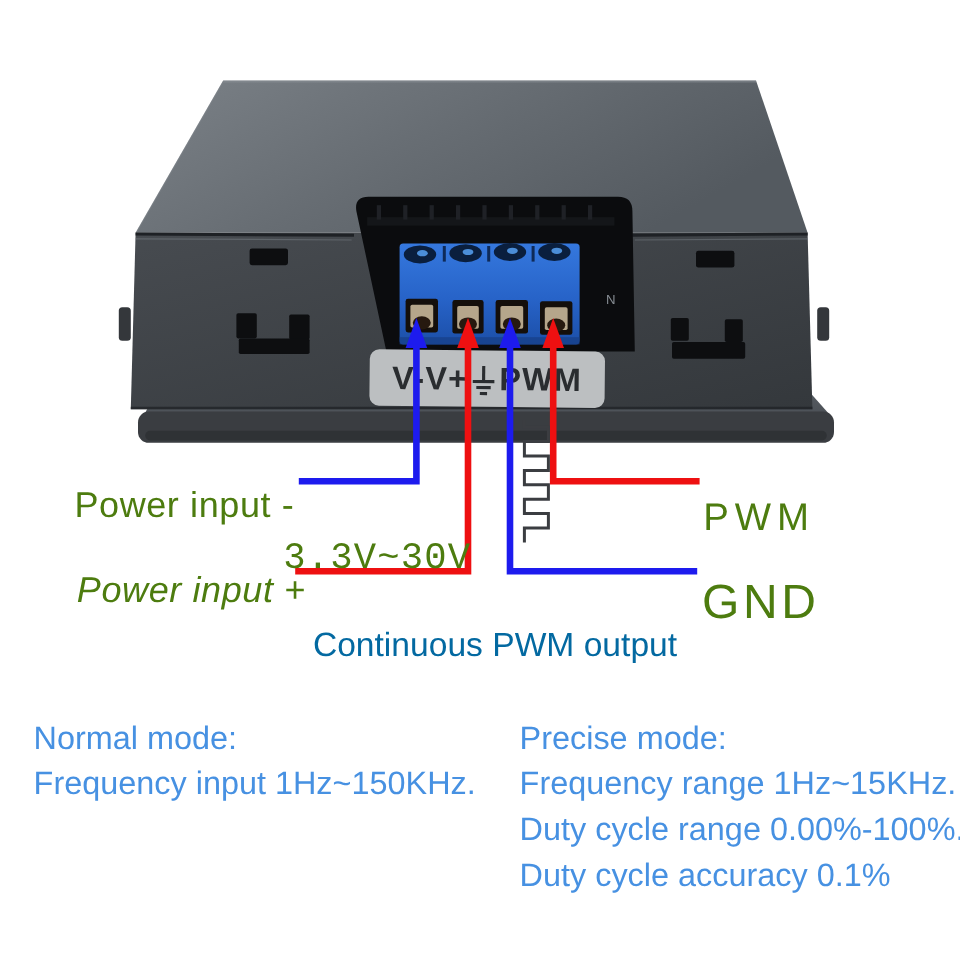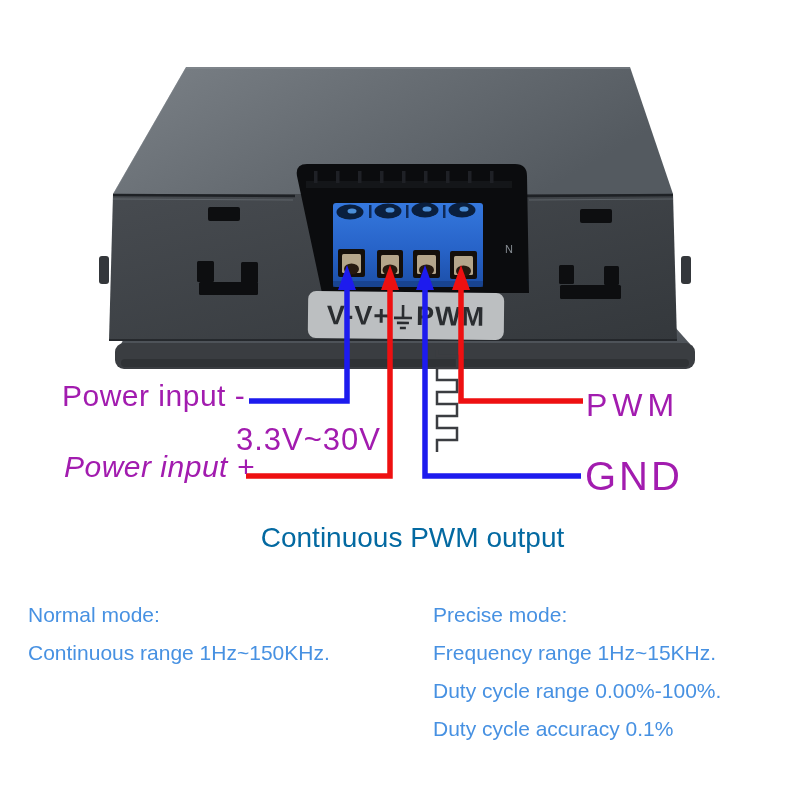--- a/index.html
+++ b/index.html
@@ -2,35 +2,35 @@
 <html><head>
 <meta charset="utf-8">
 <style>
   html,body{margin:0;padding:0;background:#fff;}
   .stage{
     position:relative;width:800px;height:800px;background:#ffffff;
     font-family:"Liberation Sans",sans-serif;overflow:hidden;
   }
   svg.layer{position:absolute;left:0;top:0;width:800px;height:800px;}
   .lbl{position:absolute;white-space:nowrap;line-height:38px;height:38px;}
-  .red{color:#a21caf;font-size:30px;font-weight:500;letter-spacing:.5px;}
+  .red{color:#4d7c0f;font-size:30px;font-weight:500;letter-spacing:.5px;margin-top:26px;}
   .pwm-sp{letter-spacing:5px;font-size:32px;}
   .gnd-sp{letter-spacing:3px;font-size:40px;}
   .vrange{font-size:31px;letter-spacing:1px;}
   .sticker-label{
     position:absolute;left:309px;top:297px;width:194px;height:38px;
     display:flex;align-items:center;justify-content:center;gap:2px;
     color:#2a2d30;font-size:27px;font-weight:700;letter-spacing:1px;
     transform:rotate(.6deg);
   }
   .caption{
     position:absolute;left:240px;top:520px;width:345px;height:36px;
     text-align:center;color:#0369a1;font-size:28px;font-weight:500;line-height:36px;
   }
-  .spec{position:absolute;top:596px;color:#4791e2;font-size:21px;font-weight:400;}
+  .spec{position:absolute;top:596px;color:#4791e2;font-size:27px;font-weight:400;}
   .spec .line{height:38px;line-height:38px;white-space:nowrap;}
   .ground-icon{flex:0 0 auto;margin-top:2px;}
 </style>
 </head>
 <body>
 
 <div class="stage">
 
   <svg class="layer" viewBox="0 0 800 800">
     <defs>
@@ -168,30 +168,30 @@
 
     <g>
       <path d="M461,287 L461,401 L583,401" stroke="#ee1011" stroke-width="5.5" fill="none"></path>
       <polygon points="461,265 452,290 470,290" fill="#ee1011"></polygon>
     </g>
 
     <path d="M437,350 L437,356 L457,356 L457,368 L437,368 L437,380 L457,380 L457,392 L437,392 L437,404 L457,404 L457,416 L437,416 L437,428 L457,428 L457,440 L437,440 L437,452" stroke="#3b3d41" stroke-width="2.5" fill="none"></path>
   </svg>
 
   <div class="lbl red" style="left:62px;top:377px;">Power input -</div>
-  <div class="lbl red vrange" style="left:236px;top:421px;">3.3V~30V</div>
+  <div class="lbl red vrange" style="left:236px;top:421px;font-family:Liberation Mono, monospace;">3.3V~30V</div>
   <div class="lbl red" style="left:64px;top:448px;font-style:italic;">Power input +</div>
   <div class="lbl red pwm-sp" style="left:586px;top:386px;">PWM</div>
   <div class="lbl red gnd-sp" style="left:585px;top:457px;">GND</div>
 
   <div class="caption">Continuous PWM output</div>
 
   <div class="spec" style="left:28px;">
     <div class="line">Normal mode:</div>
-    <div class="line">Continuous range 1Hz~150KHz.</div>
+    <div class="line">Frequency input 1Hz~150KHz.</div>
   </div>
   <div class="spec" style="left:433px;">
     <div class="line">Precise mode:</div>
     <div class="line">Frequency range 1Hz~15KHz.</div>
     <div class="line">Duty cycle range 0.00%-100%.</div>
     <div class="line">Duty cycle accuracy 0.1%</div>
   </div>
 
 </div>
 

